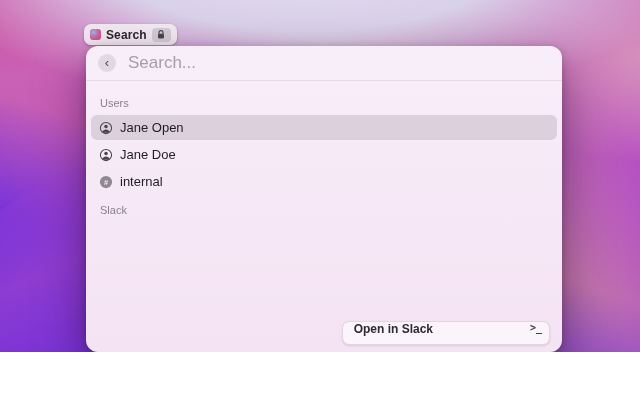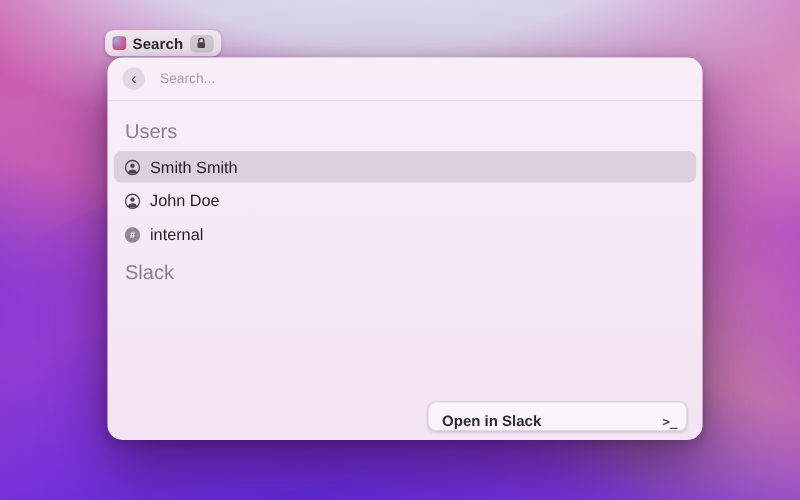--- a/index.html
+++ b/index.html
@@ -1,17 +1,17 @@
 <!DOCTYPE html>
 <html><head>
 <meta charset="utf-8">
 <style>
   html,body{margin:0;padding:0;width:640px;height:400px;overflow:hidden;
     font-family:"Liberation Sans",sans-serif;-webkit-font-smoothing:antialiased;}
-  .stage{position:relative;width:640px;height:400px;overflow:hidden;}
+  .stage{position:relative;width:640px;height:352px;overflow:hidden;}
 
   
   .wallpaper{position:absolute;inset:0;
     background:
       radial-gradient(120% 80% at 48% -12%, #e3ddee 0%, #d9d0e9 26%, rgba(217,208,233,0) 52%),
       radial-gradient(55% 42% at -6% -4%, #ca49a0 0%, rgba(202,73,160,0) 62%),
       radial-gradient(60% 45% at 106% 16%, #d897bd 0%, rgba(216,151,189,0) 68%),
       linear-gradient(18deg, #4c22d4 0%, #5a2ade 10%, #7531da 24%, rgba(117,49,218,0) 46%),
       linear-gradient(58deg, rgba(201,143,150,0) 50%, #c98f99 60%, #c272ae 74%, rgba(194,114,174,0) 88%),
       linear-gradient(168deg, #cf68b2 0%, #c158b8 38%, #b44ec6 68%, #a945cd 100%);
@@ -33,34 +33,34 @@
   
   .panel{position:absolute;left:86px;top:46px;width:476px;height:306px;border-radius:12px;
     background:linear-gradient(180deg,#f8eef8 0%,#f6e8f6 55%,#f4e3f3 100%);
     box-shadow:0 22px 48px rgba(35,5,45,.50), 0 2px 10px rgba(0,0,0,.22);}
 
   .searchbar{height:34px;display:flex;align-items:center;gap:10px;padding:0 12px;
     border-bottom:1px solid rgba(90,60,90,.10);}
   .back-btn{width:18px;height:18px;border-radius:50%;background:rgba(120,100,125,.16);
     display:flex;align-items:center;justify-content:center;cursor:default;}
   .back-btn span{font-size:13px;line-height:1;color:#4f4752;margin-top:-2px;}
-  .search-input{flex:1;border:none;outline:none;background:transparent;font-size:11px;
+  .search-input{flex:1;border:none;outline:none;background:transparent;font-size:17px;
     color:#1e1b1e;font-family:"Liberation Sans",sans-serif;}
   .search-input::placeholder{color:#a79ca8;}
 
   .panel-body{padding:6px 5px 0 5px;}
-  .section-label{font-size:16px;color:#8a7f8d;padding:10px 0 0 9px;}
+  .section-label{font-size:11px;color:#8a7f8d;padding:10px 0 0 9px;}
   .row{display:flex;align-items:center;gap:7px;margin-top:6px;padding:5px 8px;border-radius:6px;}
   .row + .row{margin-top:2px;}
   .row.selected{background:#dbd0dc;}
   .row .label{font-size:13px;color:#201c21;}
   .cicon{width:14px;height:14px;display:block;}
 
   
-  .footer-btn{position:absolute;right:12px;bottom:7px;height:22px;display:flex;align-items:flex-end;
+  .footer-btn{position:absolute;right:12px;bottom:7px;height:22px;display:flex;align-items:flex-start;
     background:#fbf4fa;border:1px solid rgba(70,40,70,.14);border-radius:7px;
     box-shadow:0 1px 2px rgba(40,10,50,.12);overflow:hidden;cursor:default;gap:39px;}
   .footer-btn .main{display:flex;align-items:center;padding:0 11px;font-size:12px;font-weight:700;color:#2e2930;}
   .footer-btn .divider{width:1px;background:rgba(70,40,70,.14);}
   .footer-btn .key{display:flex;align-items:center;justify-content:center;width:26px;
     font-family:"DejaVu Sans Mono",monospace;font-size:10px;font-weight:700;color:#473f49;}
 </style>
 </head>
 <body>
 
@@ -97,35 +97,35 @@
         <svg class="cicon" viewBox="0 0 16 16">
           <defs>
               <clipPath id="uc1">
                 <circle cx="8" cy="8" r="6.4"></circle>
               </clipPath>
             </defs>
           <circle cx="8" cy="8" r="6.4" fill="none" stroke="#4a4450" stroke-width="1.2"></circle>
           <circle cx="8" cy="6.4" r="2" fill="#4a4450"></circle>
           <path d="M3.4 13.4 C4.4 10.6 6 9.8 8 9.8 s3.6.8 4.6 3.6 Z" fill="#4a4450" clip-path="url(#uc1)"></path>
         </svg>
-        <span class="label">Smith Smith</span>
+        <span class="label">Jane Open</span>
       </div>
 
       <div class="row">
         <svg class="cicon" viewBox="0 0 16 16">
           <defs>
               <clipPath id="uc2">
                 <circle cx="8" cy="8" r="6.4"></circle>
               </clipPath>
             </defs>
           <circle cx="8" cy="8" r="6.4" fill="none" stroke="#4a4450" stroke-width="1.2"></circle>
           <circle cx="8" cy="6.4" r="2" fill="#4a4450"></circle>
           <path d="M3.4 13.4 C4.4 10.6 6 9.8 8 9.8 s3.6.8 4.6 3.6 Z" fill="#4a4450" clip-path="url(#uc2)"></path>
         </svg>
-        <span class="label">John Doe</span>
+        <span class="label">Jane Doe</span>
       </div>
 
 
       <div class="row">
         <svg class="cicon" viewBox="0 0 16 16">
           <circle cx="8" cy="8" r="7" fill="#908895"></circle>
           <text x="8" y="11" text-anchor="middle" font-size="8.5" font-weight="bold" font-family="Liberation Sans, sans-serif" fill="#f2ecf2">#</text>
         </svg>
         <span class="label">internal</span>
       </div>

